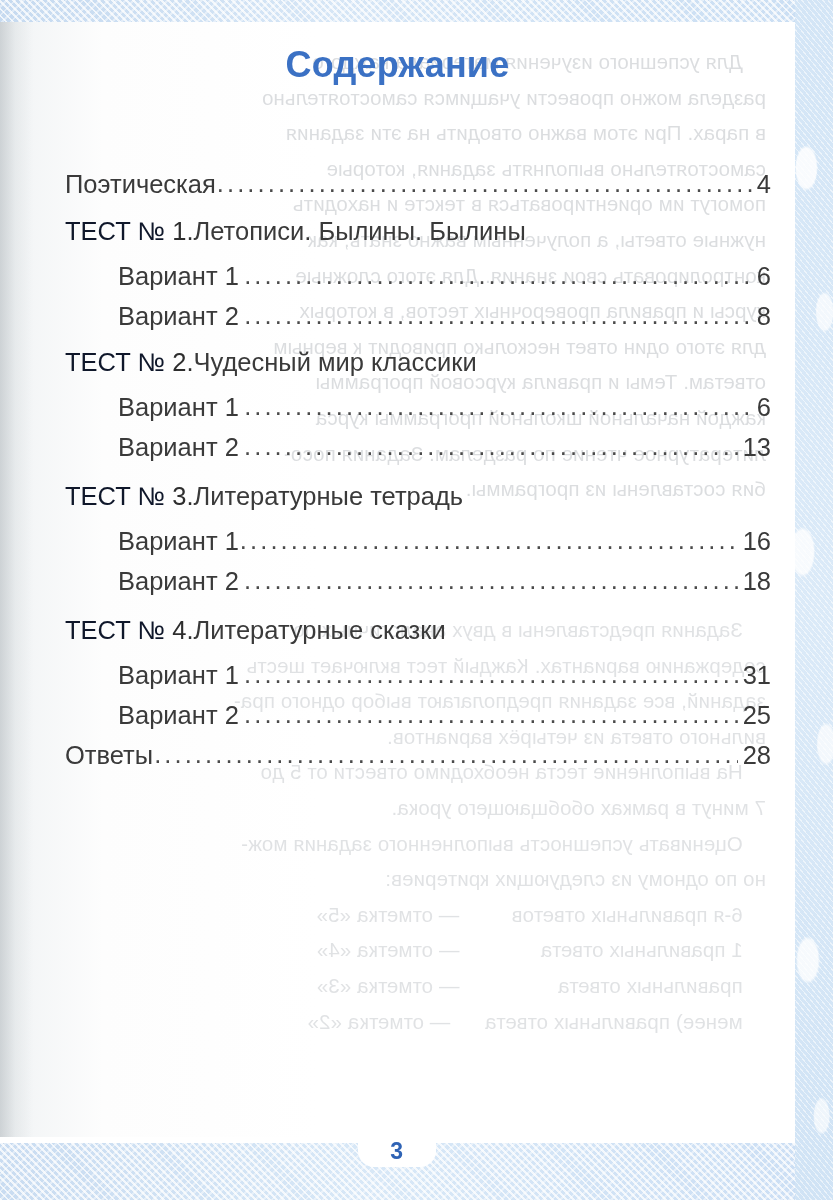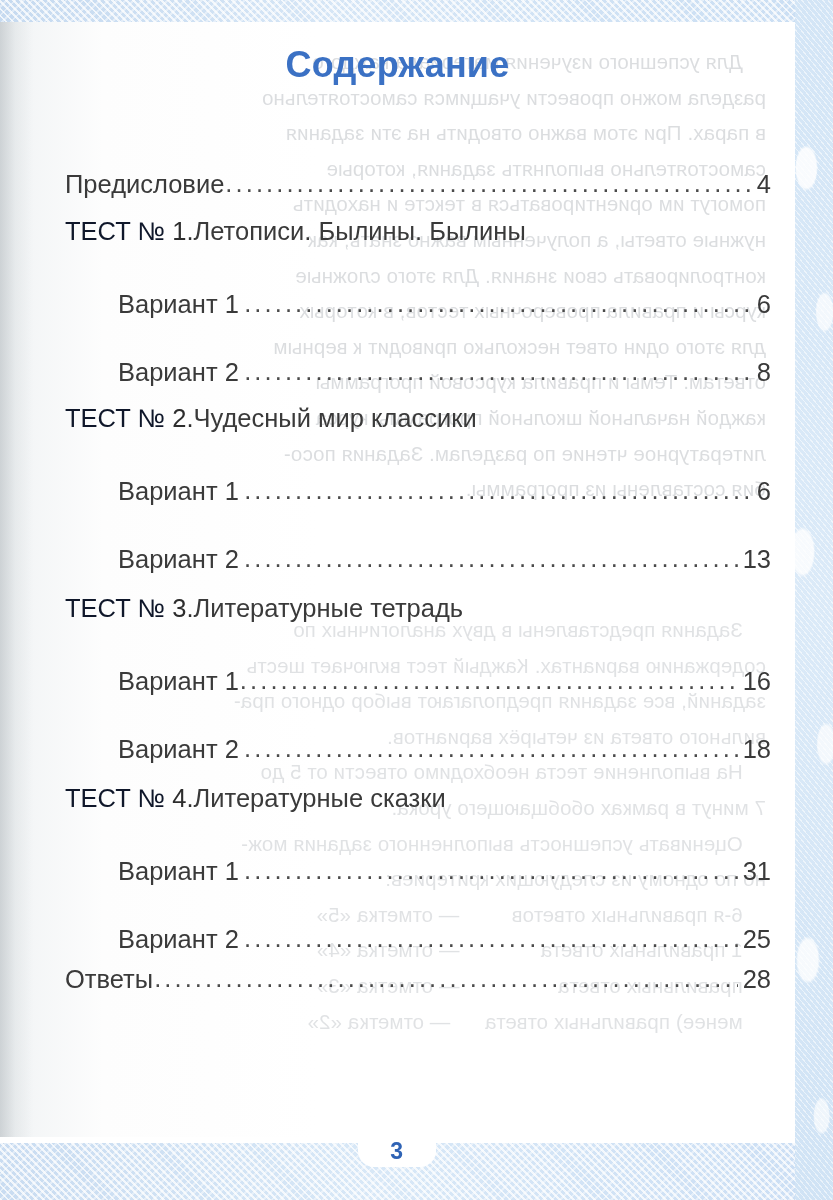--- a/index.html
+++ b/index.html
@@ -144,21 +144,20 @@
     height: 38px;
     white-space: nowrap;
   }
   .row.head {           
     height: 45px;
     margin-top: 6px;
   }
   .row.variant {
     padding-left: 53px;
     height: 40px;
-    margin-top: 28px;
   }
   .row.plain { height: 41px; }
   .row.gap-top { margin-top: 9px; }
 
   .lbl { flex: 0 0 auto; }
   .test-kw { color: #0f172a; }
   .test-num { color: #2d2d2d; }
   .leader {
     flex: 1 1 auto;
     overflow: hidden;
@@ -221,21 +220,21 @@
     правильных ответа                 — отметка «3»
     менее) правильных ответа      — отметка «2»</div>
 
   <div class="toc">
 
     <div class="title">Содержание</div>
 
     <div class="entries">
 
       <div class="row plain">
-        <span class="lbl">Предисловие</span>
+        <span class="lbl">Поэтическая</span>
         <span class="leader"></span>
         <span class="pg">4</span>
       </div>
 
       <div class="row head">
         <span class="lbl test-kw">ТЕСТ №</span>
         <span class="lbl">&nbsp;</span>
         <span class="lbl test-num">1.</span>
         <span class="lbl"> Летописи. Былины. Былины</span>
       </div>

